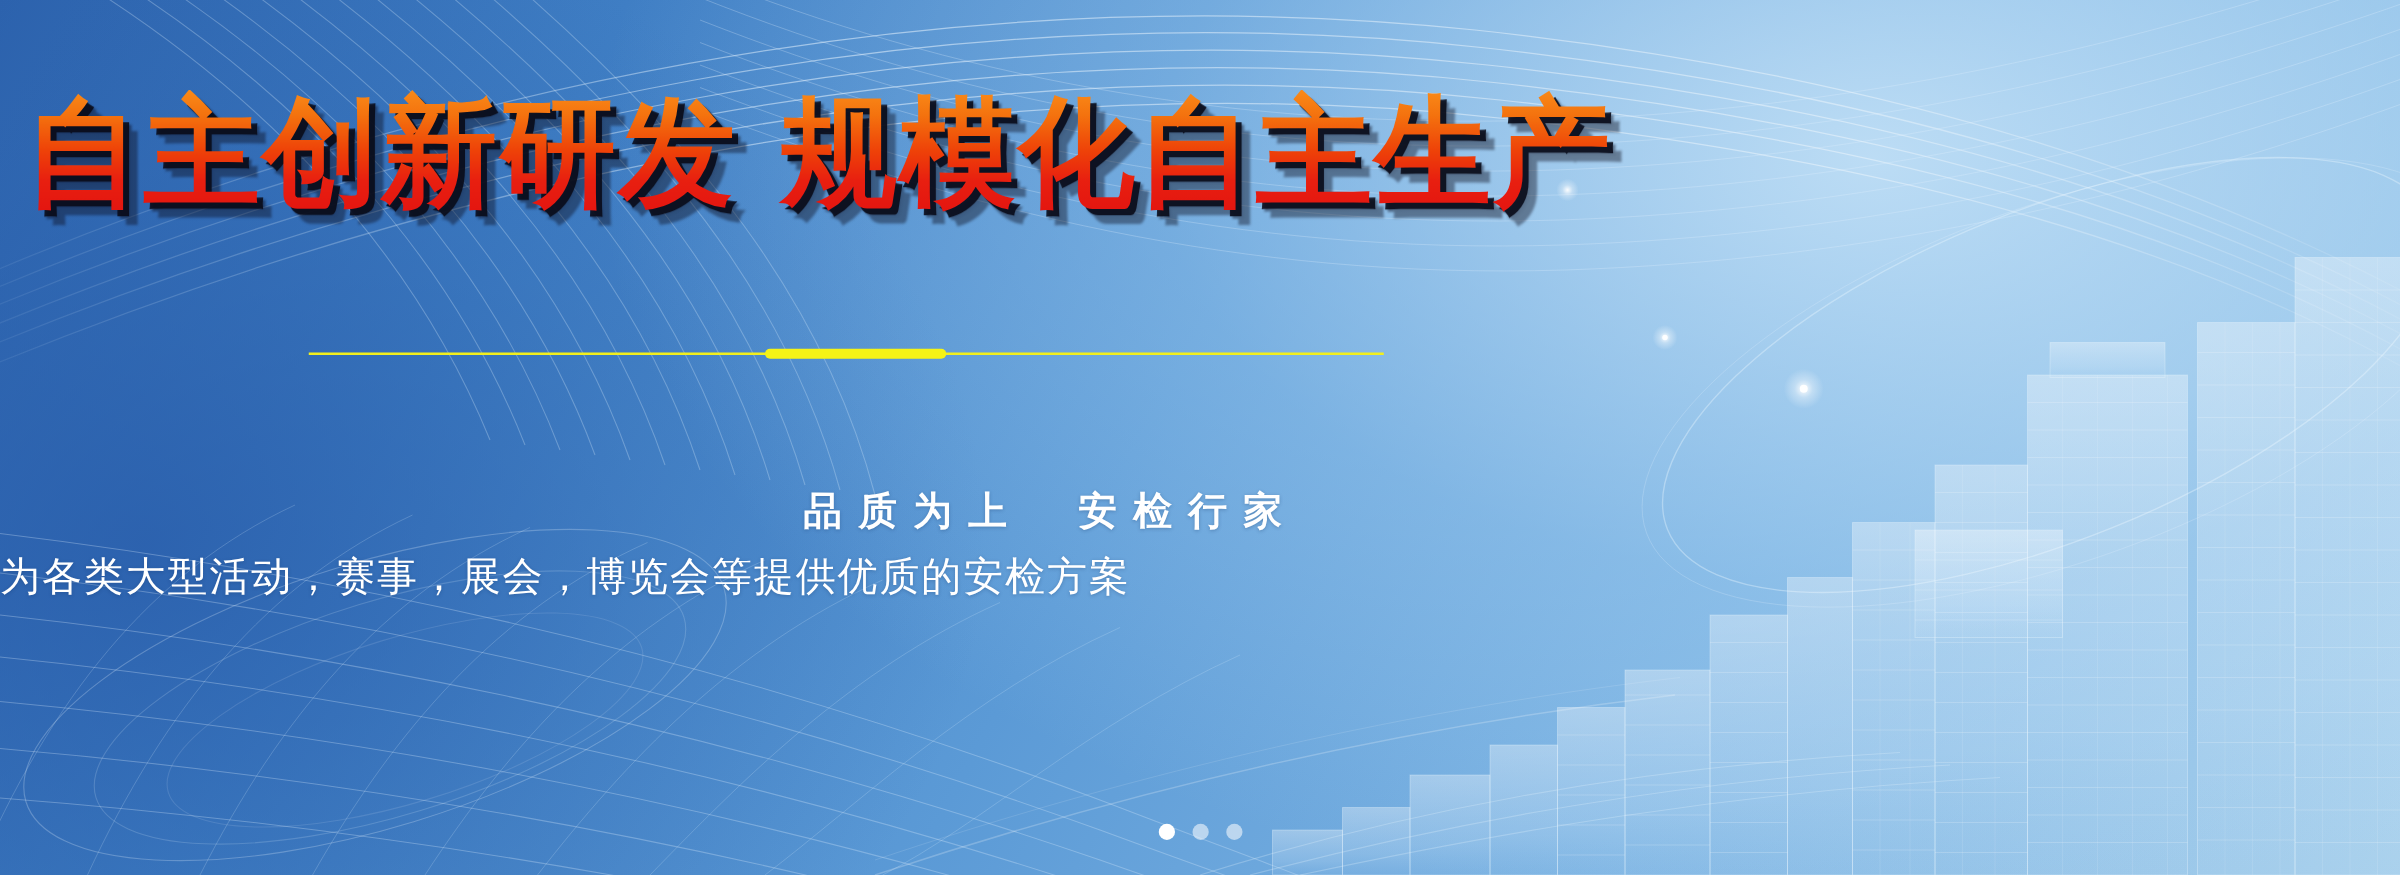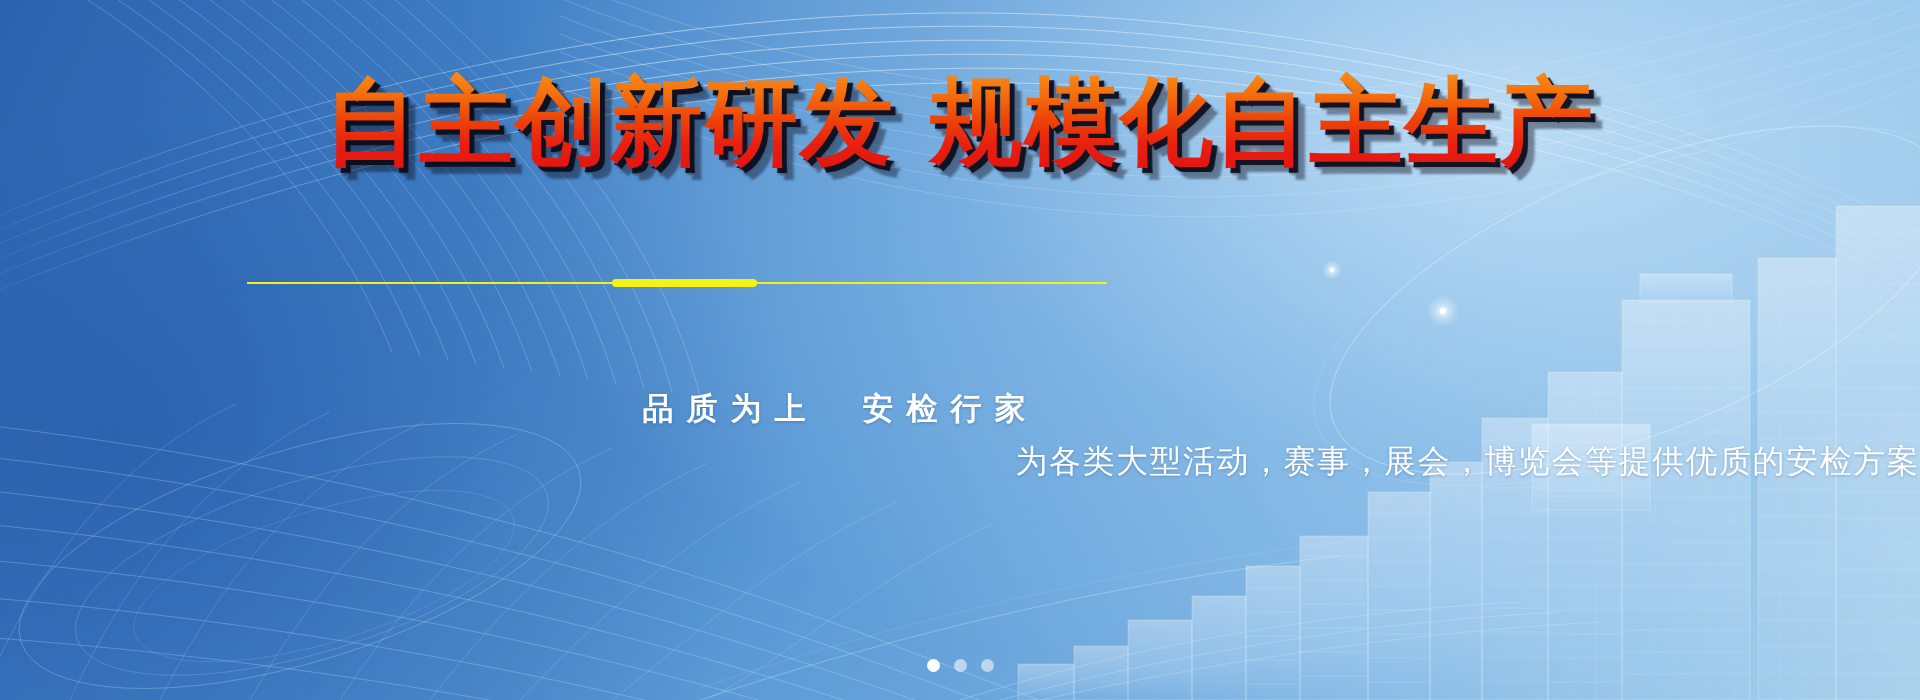--- a/index.html
+++ b/index.html
@@ -31,21 +31,21 @@
     height: 700px;
     pointer-events: none;
   }
 
   
   #headline-wrap {
     position: absolute;
     left: 0;
     top: 72px;
     width: 1920px;
-    text-align: center;
+    text-align: left;
   }
   #headline {
     display: inline-block;
     font-family: "DejaVu Sans", "Liberation Sans", sans-serif;
     font-size: 96px;
     font-weight: 700;
     line-height: 1.05;
     letter-spacing: 2px;
     white-space: nowrap;
     background-image: linear-gradient(180deg, #f98a18 0%, #f4720e 20%, #ee4208 48%, #e81f10 72%, #e31410 100%);
@@ -98,21 +98,21 @@
     letter-spacing: 13px;
     text-indent: 13px;
     white-space: nowrap;
     text-shadow: 0 1px 3px rgba(20,50,95,0.30);
   }
   #sub-secondary {
     position: absolute;
     left: 0;
     top: 440px;
     width: 1920px;
-    text-align: right;
+    text-align: left;
     color: #ffffff;
     font-size: 32px;
     font-weight: 500;
     letter-spacing: 1.5px;
     white-space: nowrap;
     text-shadow: 0 1px 3px rgba(20,50,95,0.30);
   }
 
   
   #dots {

